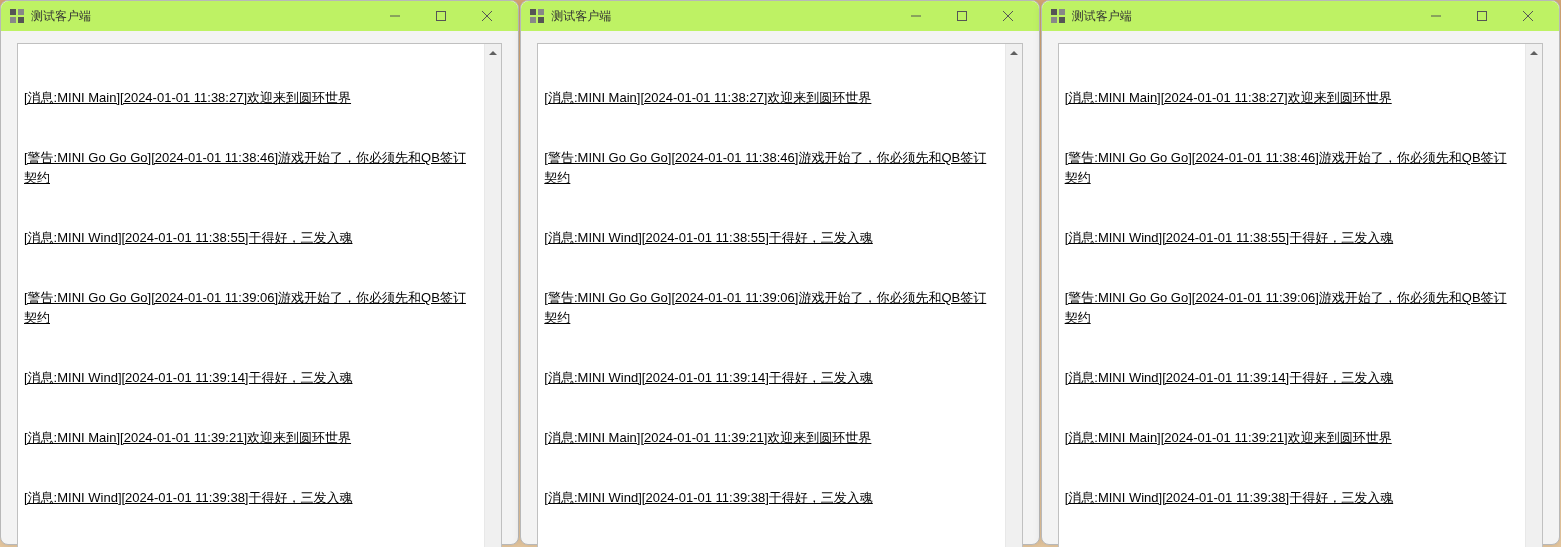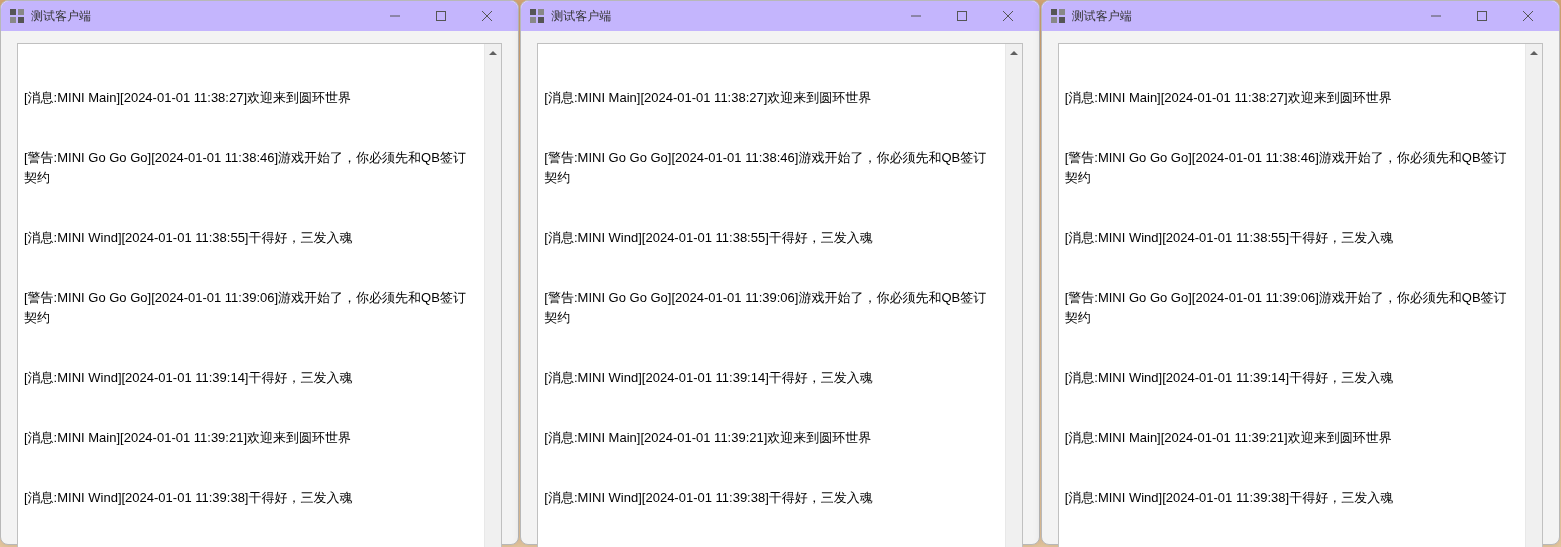--- a/index.html
+++ b/index.html
@@ -24,21 +24,21 @@
       display: flex;
       flex-direction: column;
       box-shadow: 0 2px 8px rgba(0,0,0,0.1);
       margin-right: 1px;
     }
     .titlebar {
       height: 32px;
       display: flex;
       align-items: center;
       padding: 0 8px;
-      background: #c4b5fd;
+      background: #bef264;
       border-radius: 8px 8px 0 0;
     }
     .titlebar-icon {
       width: 16px;
       height: 16px;
       margin-right: 6px;
       display: flex;
       align-items: center;
       justify-content: center;
     }
@@ -83,20 +83,21 @@
       padding: 4px 6px;
       font-size: 13px;
       line-height: 20px;
       color: #000;
       white-space: pre-wrap;
       word-break: break-word;
       overflow: hidden;
     }
     .log-line {
       display: block;
+      text-decoration: underline;
     }
     .scrollbar {
       width: 17px;
       background: #f0f0f0;
       display: flex;
       flex-direction: column;
       border-left: 1px solid #e8e8e8;
     }
     .scroll-arrow {
       height: 17px;

